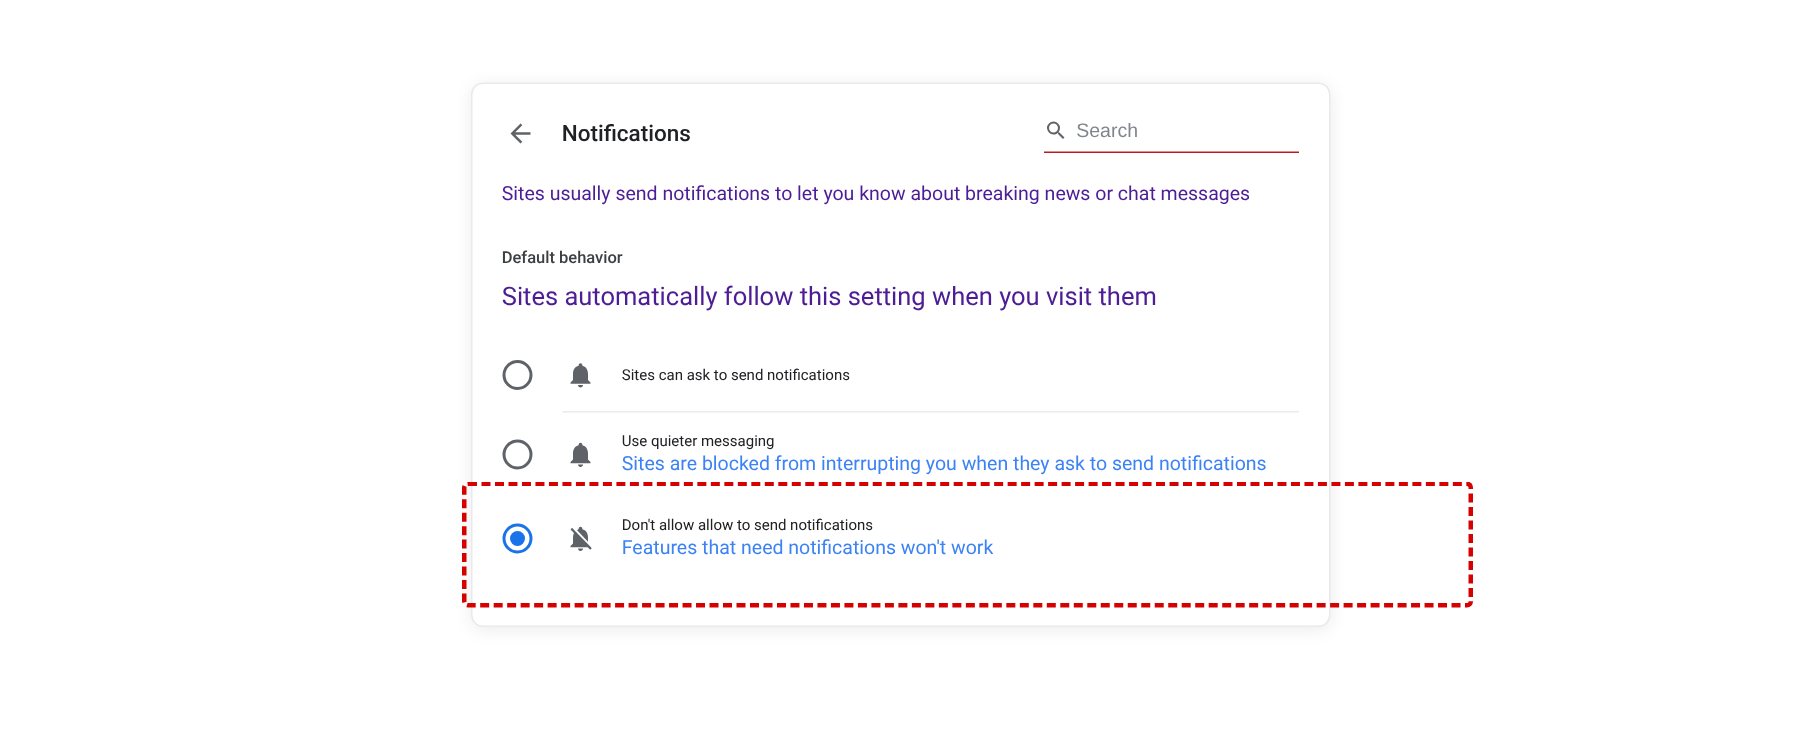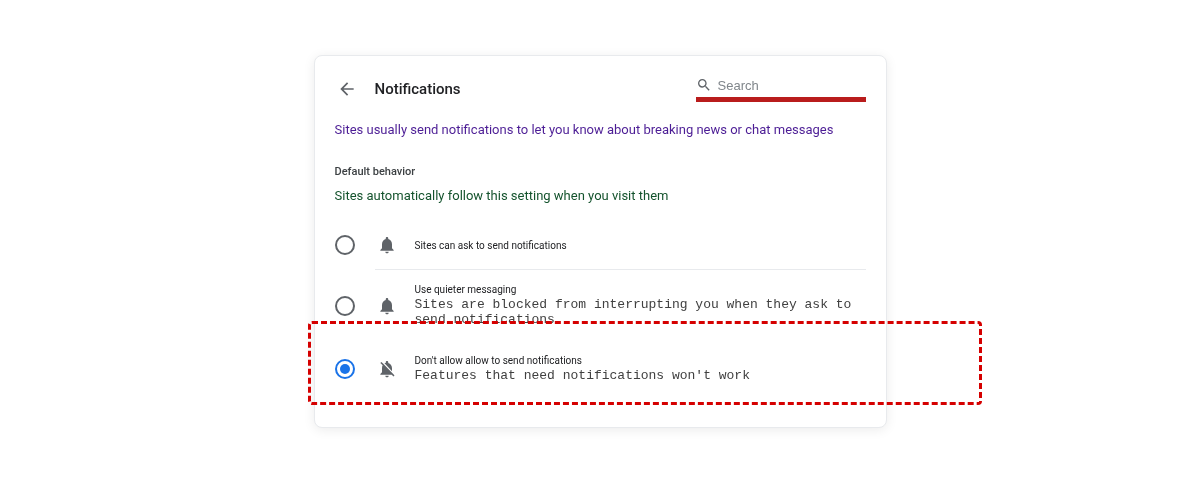--- a/index.html
+++ b/index.html
@@ -42,22 +42,22 @@
     }
     .title {
       font-size: 15px;
       font-weight: 500;
       color: #202124;
       margin-left: 16px;
     }
     .search-wrap {
       margin-left: auto;
       display: flex;
-      align-items: flex-end;
-      border-bottom: 5px solid #b91c1c;
+      align-items: center;
+      border-bottom: 1px solid #b91c1c;
       width: 170px;
       height: 26px;
       padding-bottom: 4px;
     }
     .search-icon {
       width: 16px;
       height: 16px;
       color: #5f6368;
       margin-right: 6px;
     }
@@ -77,22 +77,22 @@
       color: #4c1d95;
       padding: 0 20px 28px 20px;
     }
     .section-title {
       font-size: 11px;
       font-weight: 500;
       color: #3c4043;
       padding: 0 20px 10px 20px;
     }
     .section-sub {
-      font-size: 13px;
-      color: #14532d;
+      font-size: 17px;
+      color: #4c1d95;
       padding: 0 20px 18px 20px;
     }
     .option-row {
       display: flex;
       align-items: center;
       padding: 14px 20px;
       cursor: pointer;
       position: relative;
     }
     .radio {
@@ -127,23 +127,22 @@
       display: flex;
       flex-direction: column;
       justify-content: center;
     }
     .option-label {
       font-size: 10px;
       color: #202124;
     }
     .option-sub {
       font-size: 13px;
-      color: #404040;
+      color: #3b82f6;
       margin-top: 2px;
-      font-family: Liberation Mono, monospace;
     }
     .divider {
       height: 1px;
       background: #e8eaed;
       margin-left: 60px;
       margin-right: 20px;
     }
     .highlight-box {
       border: 3px dashed #d50000;
       border-radius: 4px;

